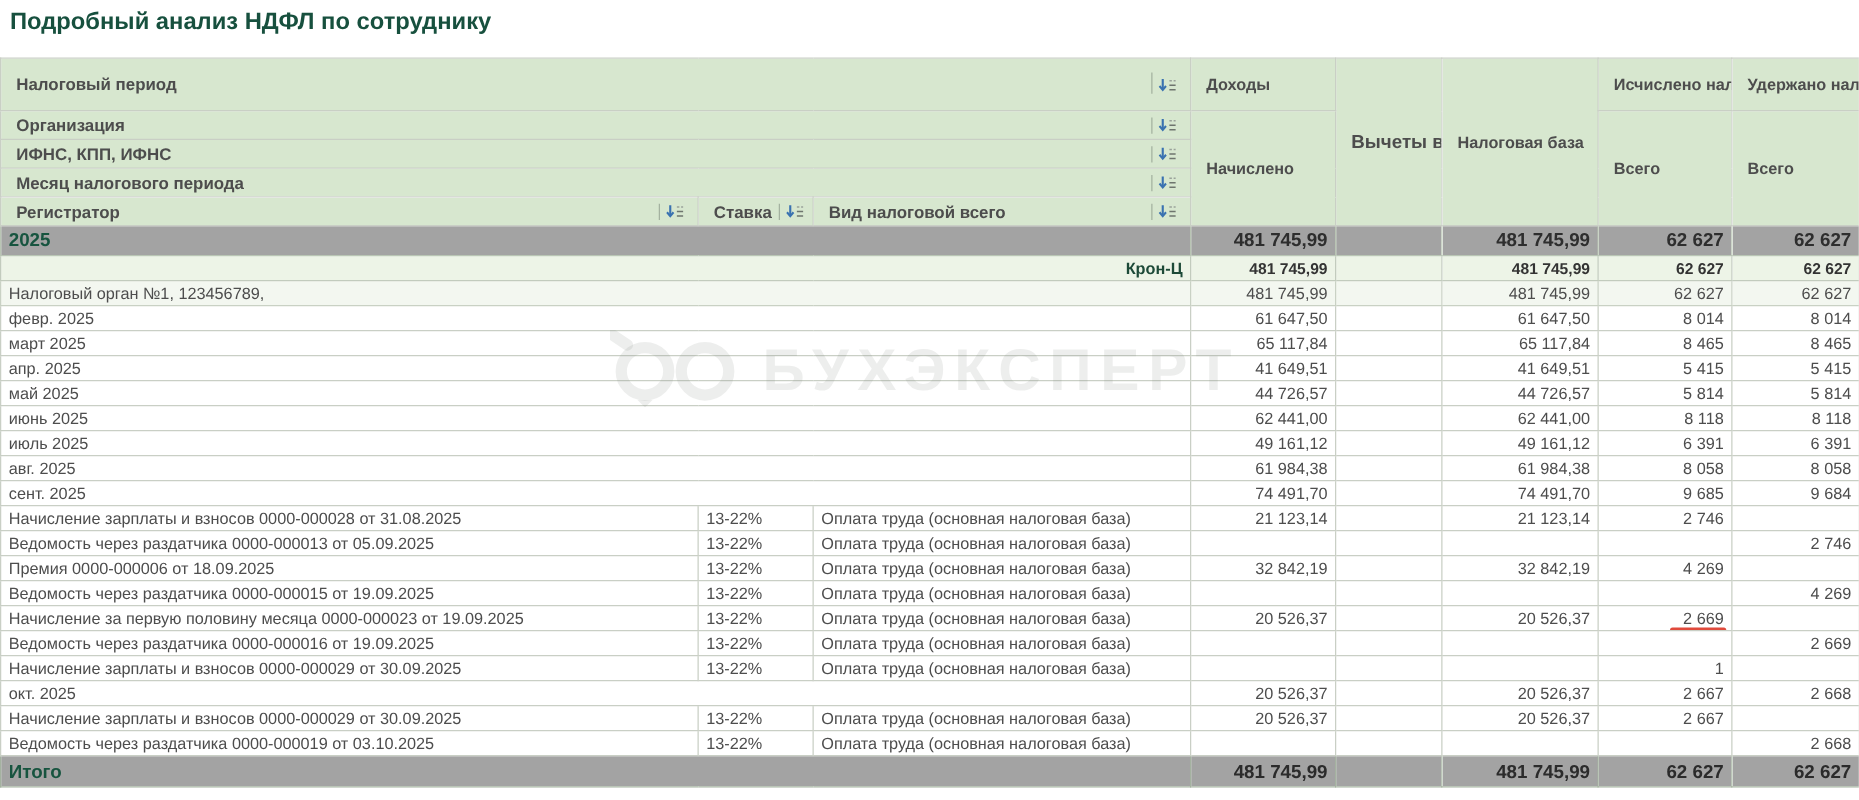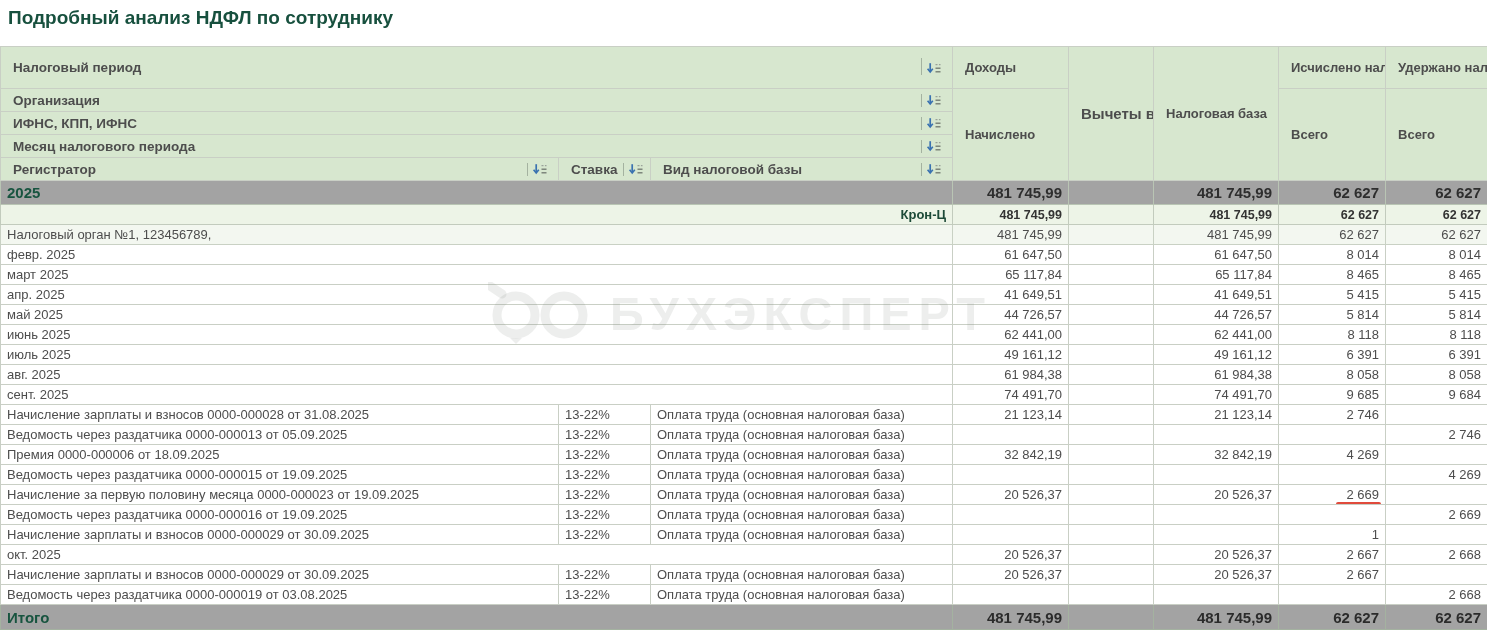--- a/index.html
+++ b/index.html
@@ -34,21 +34,21 @@
   tr.r-month,tr.r-doc{height:20px;background:#fff;}
   tr.r-total{height:25px;background:#a3a3a3;}
   tr.r-total td{border-color:#a4b2a0;font-weight:bold;font-size:15px;color:#17543f;}
   tr.r-total td.num{color:#2b2b2b;}
   .ind0{padding-left:8px;} .ind1{padding-left:25px;text-align:right;} .ind2{padding-left:42px;margin-left:32px;}
   .ind3{padding-left:59px;} .ind4{padding-left:76px;}
   .red-underline{position:relative;display:inline-block;}
   .red-underline::after{content:"";position:absolute;left:-10px;right:-2px;bottom:-4px;height:4px;
     border-radius:3px;background:#e04a3c;}
   
-  .watermark{position:absolute;left:488px;top:282px;display:flex;align-items:center;
+  .watermark{position:absolute;left:488px;top:264px;display:flex;align-items:center;
     pointer-events:none;z-index:5;color:rgba(125,135,125,0.14);}
   .wm-text{font-size:47px;font-weight:bold;letter-spacing:7px;line-height:1;}
   .wm-owl{margin-right:14px;}
 </style>
 </head>
 <body>
 
 <div class="page">
   <svg width="0" height="0" style="position:absolute">
     <defs>
@@ -164,21 +164,21 @@
             <span class="htext">Ставка</span>
             <span class="icon-box">
                 <svg width="16" height="13">
                   <use href="#sorticon"></use>
                 </svg>
               </span>
           </div>
         </td>
         <td>
           <div class="hcell">
-            <span class="htext">Вид налоговой базы</span>
+            <span class="htext">Вид налоговой всего</span>
             <span class="icon-box">
                 <svg width="16" height="13">
                   <use href="#sorticon"></use>
                 </svg>
               </span>
           </div>
         </td>
       </tr>
     </thead>
     <tbody>
@@ -352,21 +352,21 @@
           <td class="ind4">Начисление зарплаты и взносов 0000-000029 от 30.09.2025</td>
           <td class="ind0">13-22%</td>
           <td class="ind0">Оплата труда (основная налоговая база)</td>
           <td class="num">20 526,37</td>
           <td class="num"></td>
           <td class="num">20 526,37</td>
           <td class="num">2 667</td>
           <td class="num"></td>
         </tr>
         <tr class="r-doc">
-          <td class="ind4">Ведомость через раздатчика 0000-000019 от 03.08.2025</td>
+          <td class="ind4">Ведомость через раздатчика 0000-000019 от 03.10.2025</td>
           <td class="ind0">13-22%</td>
           <td class="ind0">Оплата труда (основная налоговая база)</td>
           <td class="num"></td>
           <td class="num"></td>
           <td class="num"></td>
           <td class="num"></td>
           <td class="num">2 668</td>
         </tr>
         <tr class="r-total">
           <td class="ind0" colspan="3">Итого</td>

